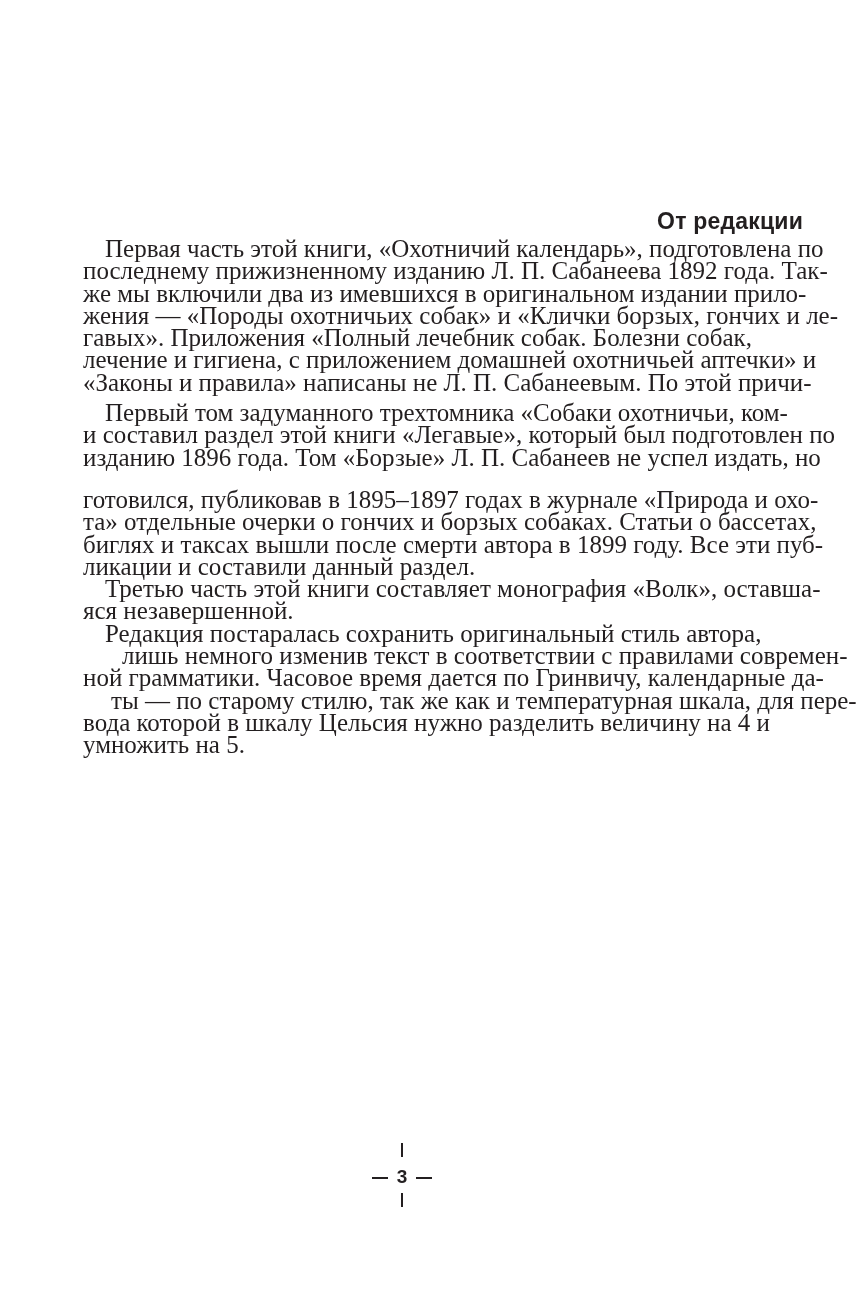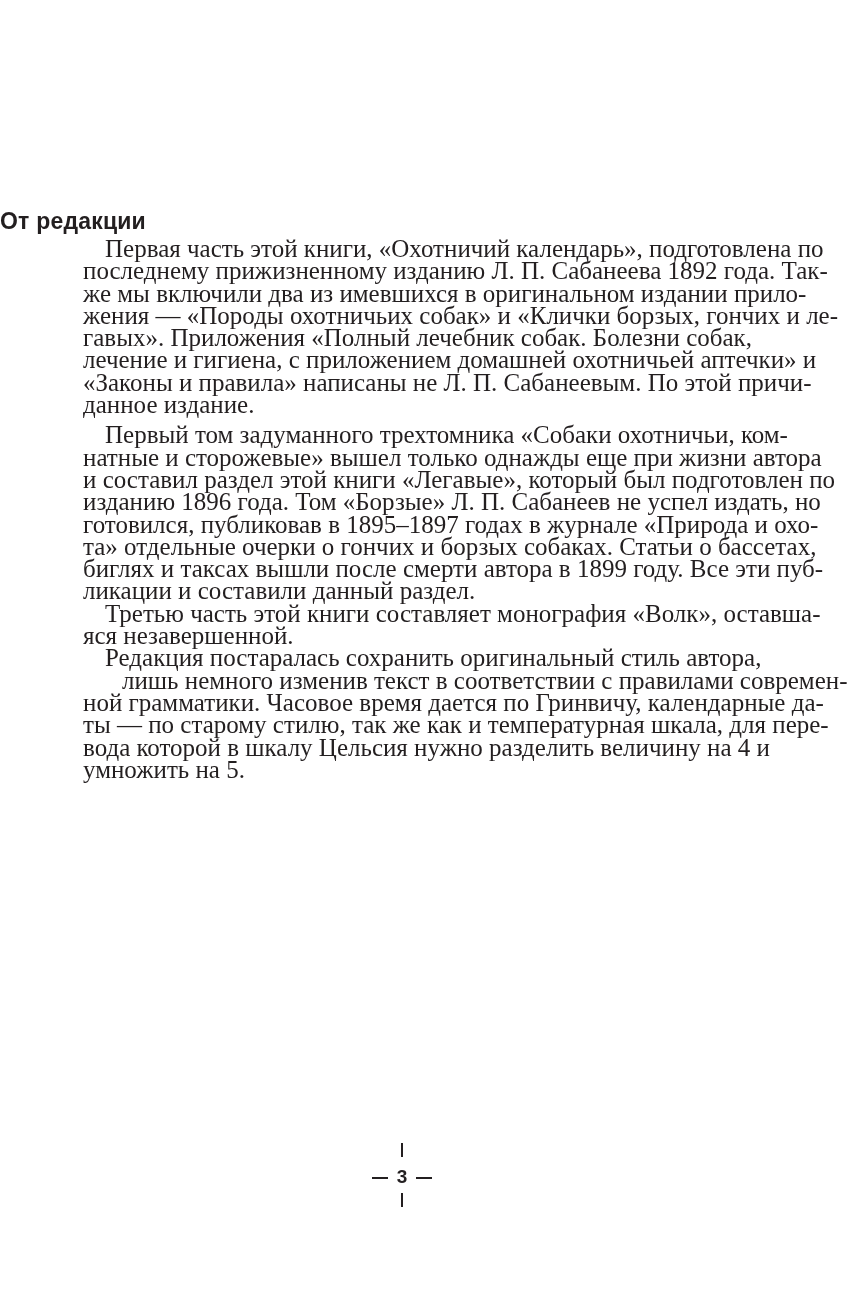--- a/index.html
+++ b/index.html
@@ -12,21 +12,21 @@
       height: 1300px;
       position: relative;
       overflow: hidden;
       color: #231f20;
     }
     .page-title {
       position: absolute;
       top: 193px;
       left: 0;
       width: 803px;
-      text-align: left;
+      text-align: right;
       font-family: "Liberation Sans", sans-serif;
       font-weight: bold;
       font-size: 23px;
       letter-spacing: 0.2px;
       color: #231f20;
     }
     .text-body {
       position: absolute;
       top: 238px;
       left: 83px;
@@ -96,44 +96,42 @@
 <div class="text-body">
 
   <div>
     <span class="line indent" style="white-space: nowrap;">Первая часть этой книги, «Охотничий календарь», подготовлена по</span>
     <span class="line" style="white-space: nowrap;">последнему прижизненному изданию Л. П. Сабанеева 1892 года. Так-</span>
     <span class="line" style="white-space: nowrap;">же мы включили два из имевшихся в оригинальном издании прило-</span>
     <span class="line" style="white-space: nowrap;">жения — «Породы охотничьих собак» и «Клички борзых, гончих и ле-</span>
     <span class="line" style="white-space: nowrap;">гавых». Приложения «Полный лечебник собак. Болезни собак,</span>
     <span class="line" style="white-space: nowrap;">лечение и гигиена, с приложением домашней охотничьей аптечки» и</span>
     <span class="line" style="white-space: nowrap;">«Законы и правила» написаны не Л. П. Сабанеевым. По этой причи-</span>
-    <span class="line last" style="white-space: nowrap;">данное издание.</span>
   </div>
 
   <div>
     <span class="line indent" style="white-space: nowrap; margin-top: 8px;">Первый том задуманного трехтомника «Собаки охотничьи, ком-</span>
-    <span class="line" style="white-space: nowrap;">натные и сторожевые» вышел только однажды еще при жизни автора</span>
     <span class="line" style="white-space: nowrap;">и составил раздел этой книги «Легавые», который был подготовлен по</span>
     <span class="line" style="white-space: nowrap;">изданию 1896 года. Том «Борзые» Л. П. Сабанеев не успел издать, но</span>
-    <span class="line" style="white-space: nowrap;">готовился, публиковав в 1895–1897 годах в журнале «Природа и охо-</span>
+    <span class="line" style="white-space: nowrap; margin-top: 20px;">готовился, публиковав в 1895–1897 годах в журнале «Природа и охо-</span>
     <span class="line" style="white-space: nowrap;">та» отдельные очерки о гончих и борзых собаках. Статьи о бассетах,</span>
     <span class="line" style="white-space: nowrap;">биглях и таксах вышли после смерти автора в 1899 году. Все эти пуб-</span>
     <span class="line last" style="white-space: nowrap;">ликации и составили данный раздел.</span>
   </div>
 
   <div>
     <span class="line indent" style="white-space: nowrap;">Третью часть этой книги составляет монография «Волк», оставша-</span>
     <span class="line last" style="white-space: nowrap;">яся незавершенной.</span>
   </div>
 
   <div>
     <span class="line indent" style="white-space: nowrap;">Редакция постаралась сохранить оригинальный стиль автора,</span>
     <span class="line" style="white-space: nowrap; margin-left: 39px;">лишь немного изменив текст в соответствии с правилами современ-</span>
     <span class="line" style="white-space: nowrap;">ной грамматики. Часовое время дается по Гринвичу, календарные да-</span>
-    <span class="line" style="white-space: nowrap;">ты — по старому стилю, так же как и температурная шкала, для пере-</span>
+    <span class="line" style="white-space: nowrap; margin-left: 28px;">ты — по старому стилю, так же как и температурная шкала, для пере-</span>
     <span class="line" style="white-space: nowrap;">вода которой в шкалу Цельсия нужно разделить величину на 4 и</span>
     <span class="line last" style="white-space: nowrap;">умножить на 5.</span>
   </div>
 </div>
 
 <div class="folio">
   <div class="tick-top"></div>
   <div class="dash-left"></div>
   <div class="page-number">3</div>
   <div class="dash-right"></div>

